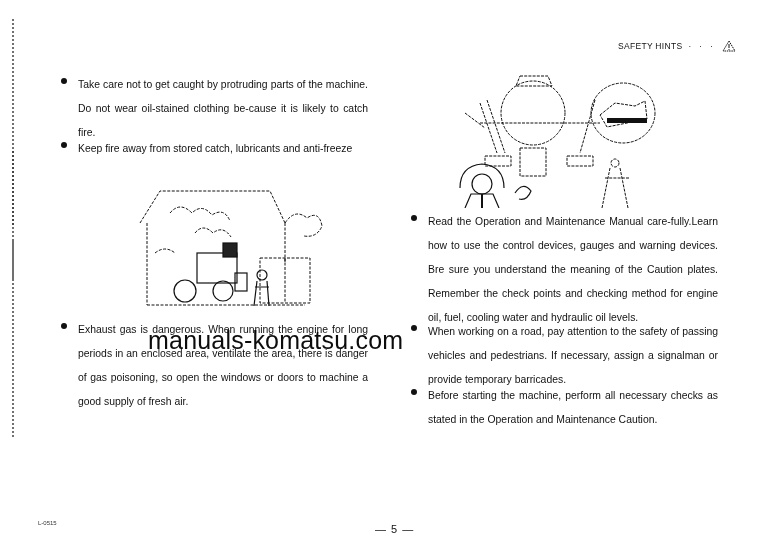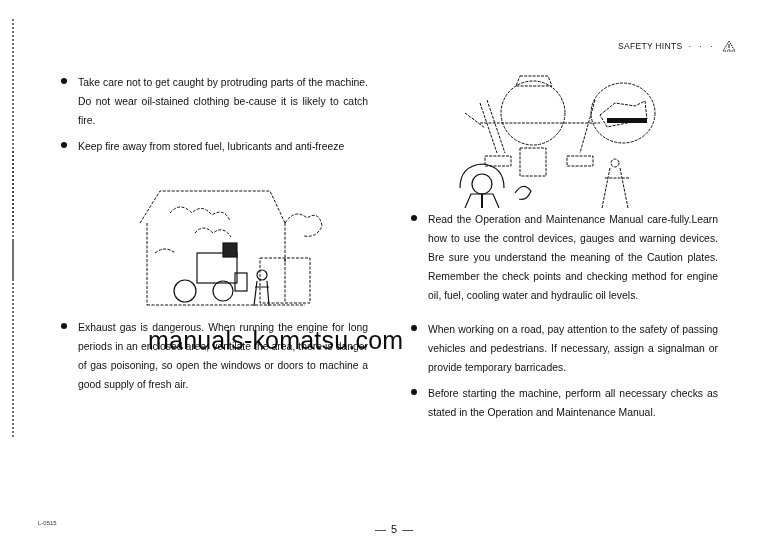--- a/index.html
+++ b/index.html
@@ -15,21 +15,21 @@
     }
     .edge-dots.d2 { top: 150px; height: 75px; }
     .edge-dots.d3 { top: 240px; height: 40px; }
     .header {
       position: absolute; top: 40px; left: 618px; font-size: 8.5px; letter-spacing: 0.3px;
       display: flex; align-items: center; gap: 6px;
     }
     .header .dots { letter-spacing: 3px; font-size: 8px; }
     .warn-icon { width: 14px; height: 12px; }
     .para {
-      position: absolute; font-size: 10.4px; line-height: 19px;
+      position: absolute; font-size: 10.4px; line-height: 24px;
       text-align: justify; text-align-last: left;
     }
     .para .bullet {
       position: absolute; left: -17px; top: 5px; width: 6px; height: 6px;
       border-radius: 50%; background: #111;
     }
     .p1 { left: 78px; top: 73px; width: 290px; }
     .p2 { left: 78px; top: 137px; width: 290px; }
     .p3 { left: 78px; top: 318px; width: 290px; }
     .p4 { left: 428px; top: 210px; width: 290px; }
@@ -63,21 +63,21 @@
       <circle cx="7" cy="9.6" r="0.6" fill="#111"></circle>
     </svg>
   </div>
 
   <div class="para p1">
     <span class="bullet"></span>
     <span>Take care not to get caught by protruding parts of the machine. Do not wear oil-stained clothing be-cause it is likely to catch fire.</span>
   </div>
   <div class="para p2">
     <span class="bullet"></span>
-    <span>Keep fire away from stored fuel, lubricants and anti-freeze</span>
+    <span>Keep fire away from stored catch, lubricants and anti-freeze</span>
   </div>
 
   <svg class="illus illus-garage" viewBox="0 0 190 125">
     <g fill="none" stroke="#111" stroke-width="1" stroke-dasharray="3 1.5">
       <polyline points="5,40 25,8 135,8 150,40"></polyline>
       <line x1="12" y1="40" x2="12" y2="122"></line>
       <line x1="150" y1="40" x2="150" y2="80"></line>
       <line x1="12" y1="122" x2="170" y2="122"></line>
       <path d="M35,30 q10,-12 22,0 q10,-10 20,2 q12,-8 18,6"></path>
       <path d="M60,50 q8,-10 18,0 q10,-8 18,4"></path>
@@ -134,20 +134,20 @@
   <div class="para p5">
     <span class="bullet"></span>
     <span>When working on a road, pay attention to the safety of passing vehicles and pedestrians. If necessary, assign a signalman or provide temporary barricades.</span>
   </div>
   <div class="para p4">
     <span class="bullet"></span>
     <span>Read the Operation and Maintenance Manual care-fully.Learn how to use the control devices, gauges and warning devices. Bre sure you understand the meaning of the Caution plates. Remember the check points and checking method for engine oil, fuel, cooling water and hydraulic oil levels.</span>
   </div>
   <div class="para p6">
     <span class="bullet"></span>
-    <span>Before starting the machine, perform all necessary checks as stated in the Operation and Maintenance Manual.</span>
+    <span>Before starting the machine, perform all necessary checks as stated in the Operation and Maintenance Caution.</span>
   </div>
 
   <div class="watermark">manuals-komatsu.com</div>
 
   <div class="code">L-0515</div>
   <div class="page-num">— 5 —</div>
 </div>
 
 </body></html>

